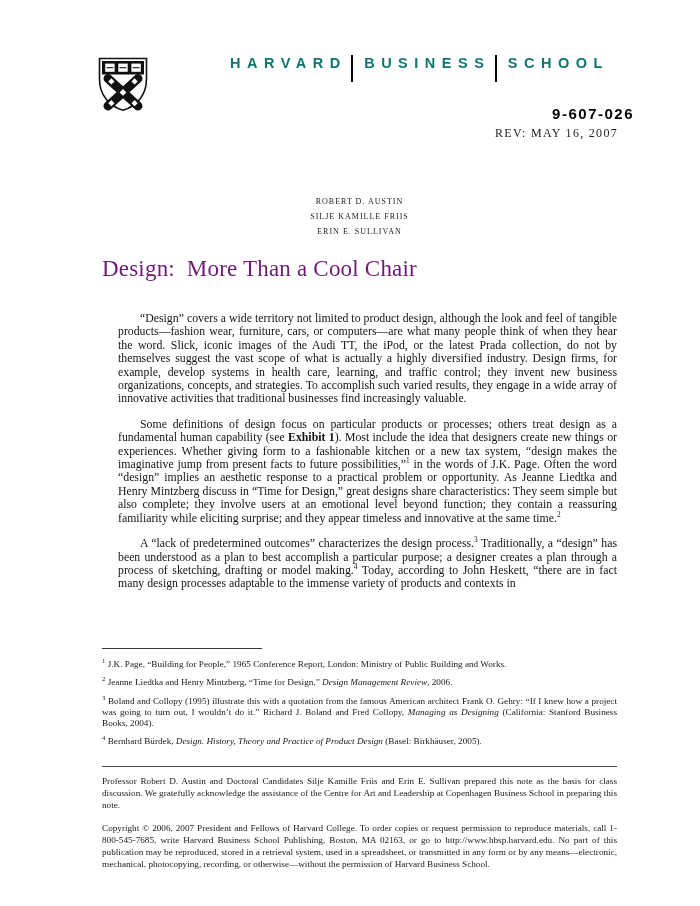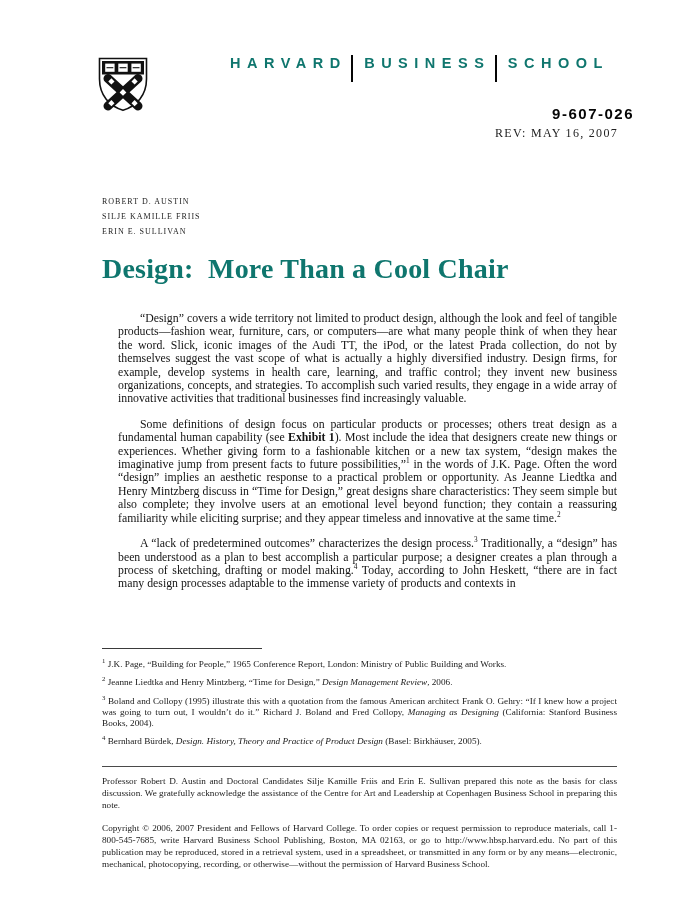--- a/index.html
+++ b/index.html
@@ -67,29 +67,30 @@
     position: absolute;
     left: 102px;
     top: 194px;
     width: 515px;
   }
   .author {
     font-size: 8px;
     letter-spacing: 1px;
     line-height: 15px;
     color: #1c1c1c;
+    text-align: center;
   }
   .title {
-    font-size: 28px;
-    font-weight: bold;
+    font-size: 23px;
+    font-weight: normal;
     letter-spacing: 0.2px;
     margin: 16px 0 0 0;
     line-height: 27px;
     white-space: pre-wrap;
-    color: #0f766e;
+    color: #701a75;
   }
   .body-para {
     font-size: 11.8px;
     line-height: 13.4px;
     text-align: justify;
     text-indent: 22px;
     margin: 12px 0 0 16px;
   }
   .body-para.first { margin-top: 30px; }
   .body-para b { font-weight: bold; }

